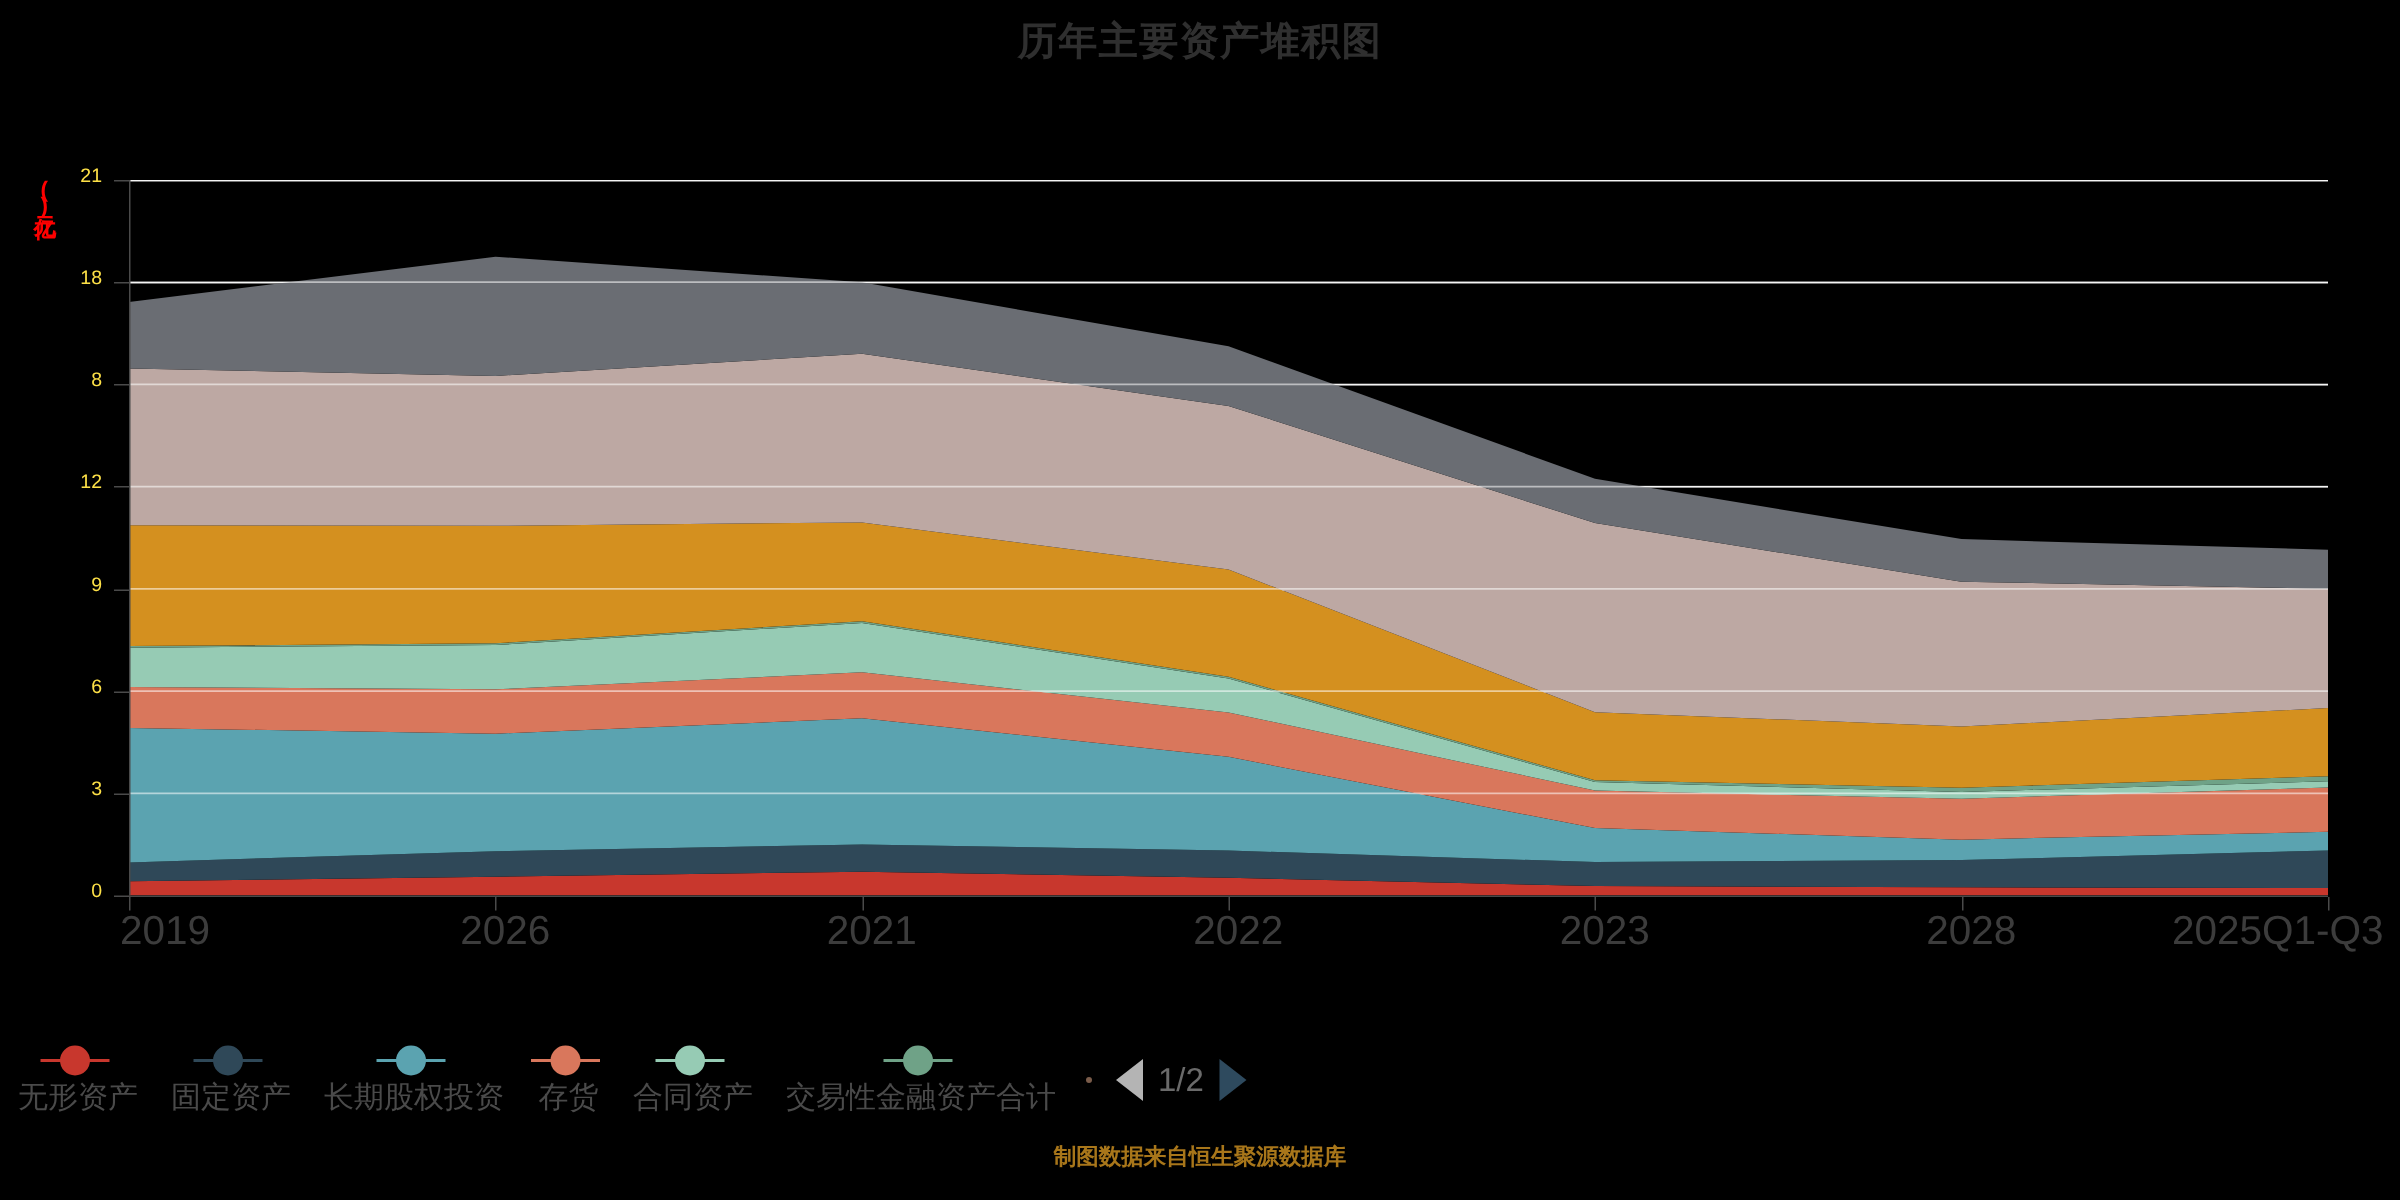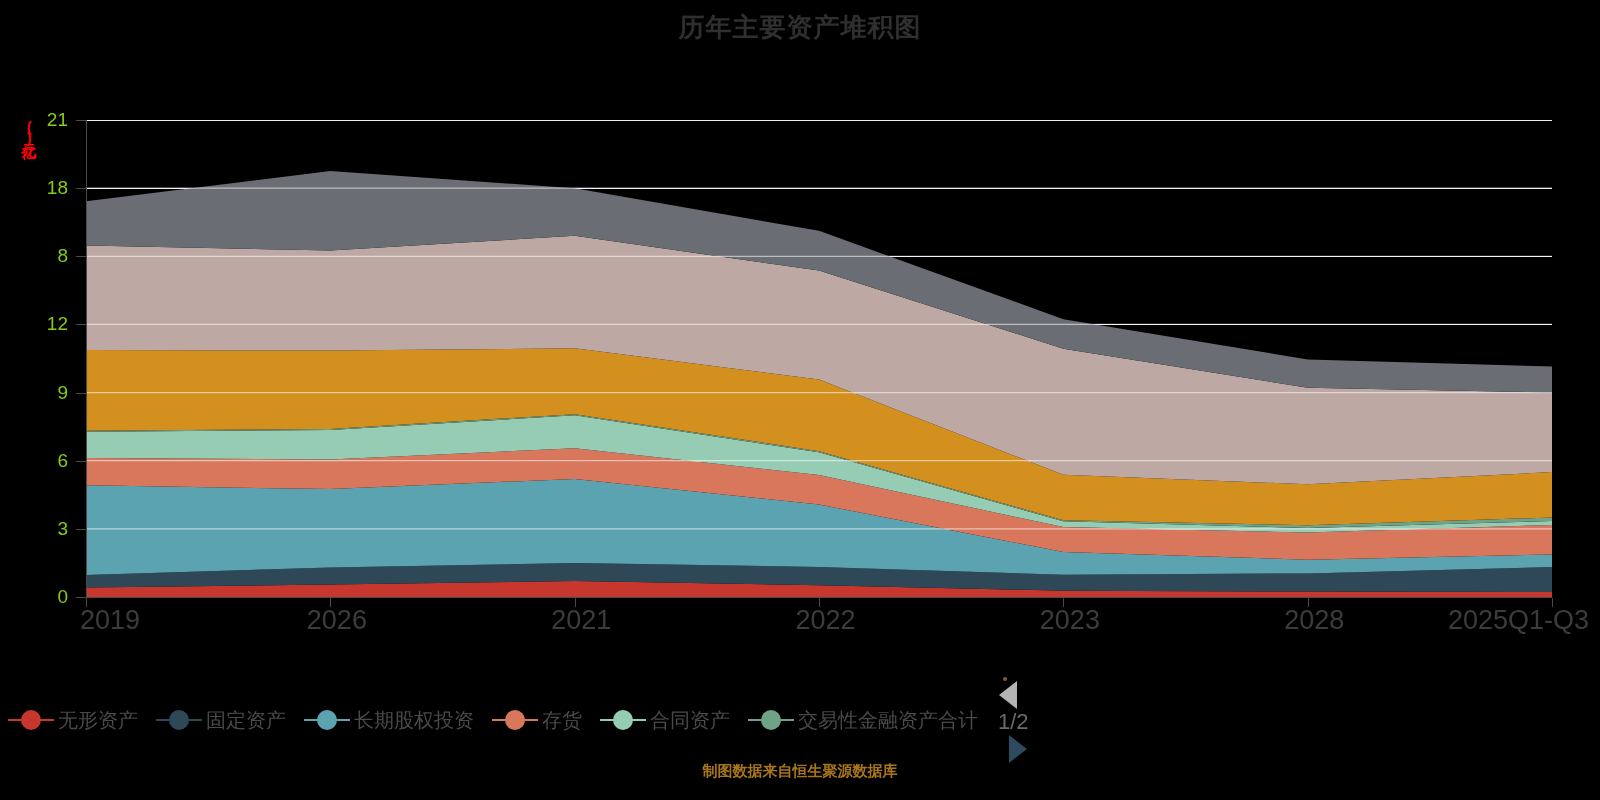--- a/index.html
+++ b/index.html
@@ -46,22 +46,22 @@
     writing-mode: vertical-rl;
     text-orientation: upright;
     letter-spacing: -2px;
     line-height: 14px;
   }
   .y-tick-label {
     position: absolute;
     right: 1530px;
     width: 44px;
     text-align: right;
-    color: #84cc16;
-    font-size: 19px;
+    color: #fde047;
+    font-size: 13px;
     transform: translateY(-11px);
   }
   .y-tick-mark {
     position: absolute;
     left: 76px;
     width: 10px;
     height: 1px;
     background: #4a4a4a;
   }
   .gridline {
@@ -109,21 +109,21 @@
     height: 46px;
     display: flex;
     flex-direction: row;
     align-items: center;
     justify-content: flex-start;
     padding-left: 8px;
     box-sizing: border-box;
   }
   .legend-item {
     display: flex;
-    flex-direction: row;
+    flex-direction: column;
     align-items: center;
     margin-right: 18px;
     white-space: nowrap;
   }
   .legend-marker {
     position: relative;
     width: 46px;
     height: 22px;
     display: inline-block;
     flex: 0 0 auto;
@@ -143,21 +143,21 @@
     height: 20px;
     border-radius: 50%;
   }
   .legend-label {
     color: #4a4a4a;
     font-size: 20px;
     margin-left: 4px;
   }
   #legend-pager {
     display: flex;
-    flex-direction: column;
+    flex-direction: row;
     align-items: center;
     margin-left: 2px;
   }
   .pager-dot {
     width: 4px;
     height: 4px;
     border-radius: 50%;
     background: #7a5c4a;
     margin-right: 16px;
   }

